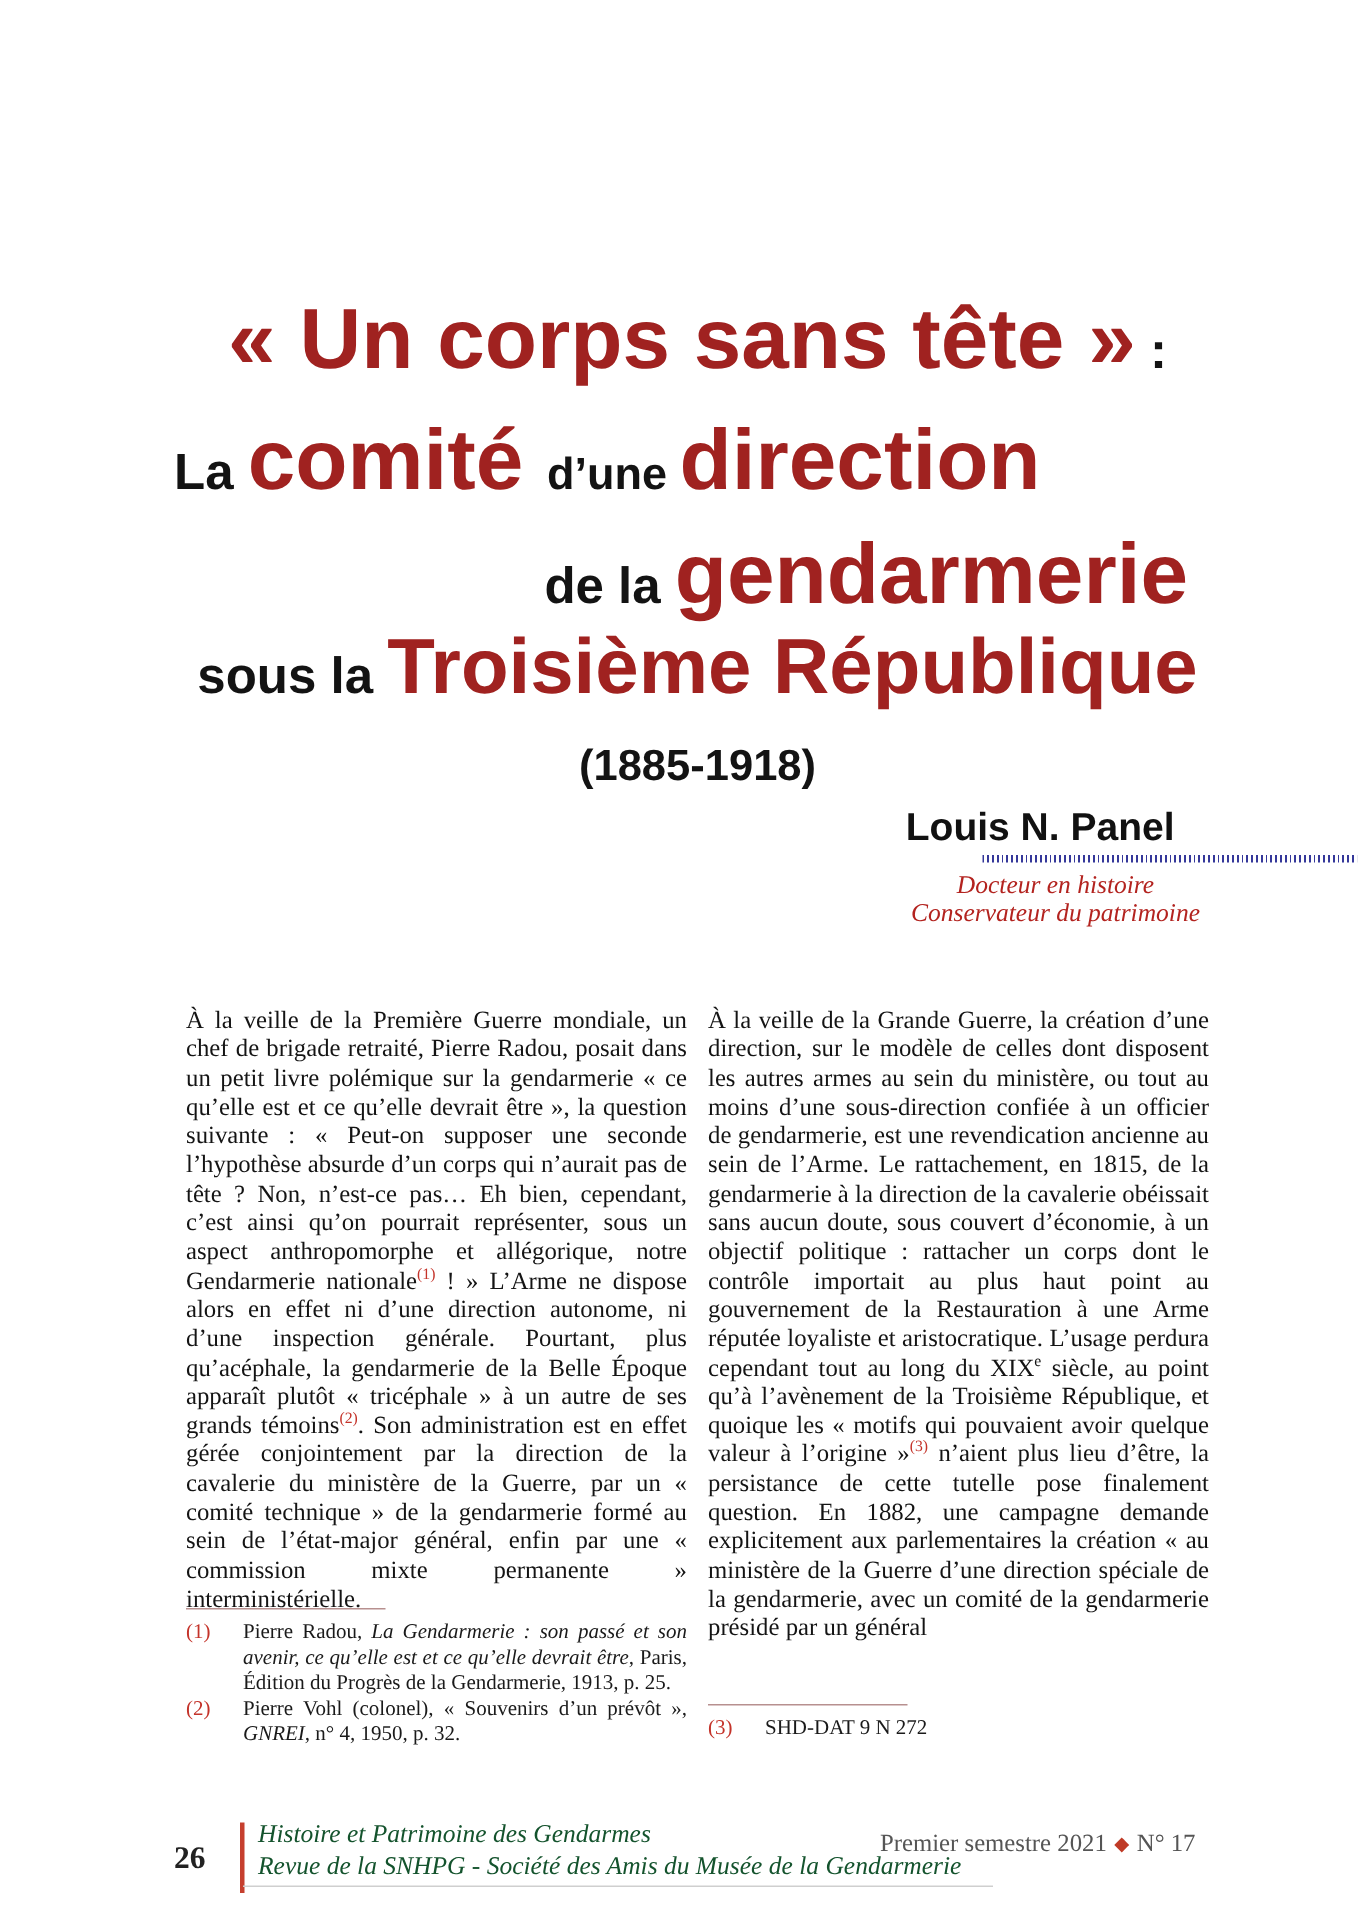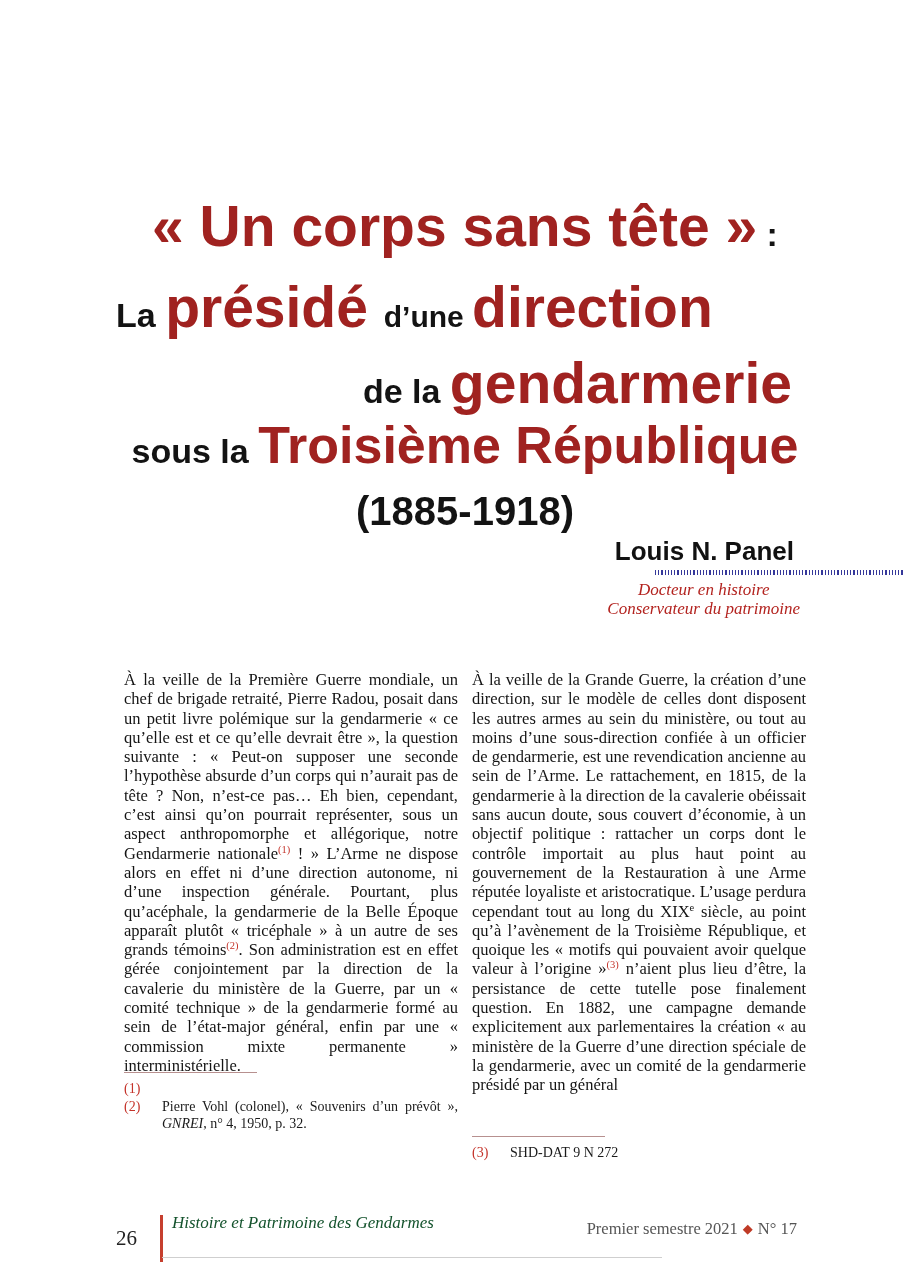--- a/index.html
+++ b/index.html
@@ -12,27 +12,27 @@
   
   .title-block {
     position:absolute; left:110px; width:710px; top:194px;
     font-family:"Liberation Sans", sans-serif; font-weight:bold; color:#131313;
   }
   .t-line { white-space:pre-wrap; }
   .t1 { text-align:center; font-size:57px; line-height:64px; }
   .t2 { text-align:left;  padding-left:6px;  font-size:57px; line-height:62px; margin-top:10px; }
   .t3 { text-align:right; padding-right:28px; font-size:57px; line-height:54px; margin-top:8px; }
   .t4 { text-align:center; font-size:52px; line-height:54px; }
-  .t5 { text-align:center; font-size:40px; line-height:46px; margin-top:10px; }
+  .t5 { text-align:center; font-size:29px; line-height:46px; margin-top:10px; }
   .run-accent  { color:var(--title-red, #a02220);margin-top:20px; }
   .run-dark-md { font-size:34px; color:#131313; }
   .run-dark-sm { font-size:30px; color:#131313; }
 
   
-  .author-block { position:absolute; right:111px; top:536px; text-align:right; }
+  .author-block { position:absolute; right:122px; top:536px; text-align:right; }
   .author-name {
     font-family:"Liberation Sans", sans-serif; font-weight:bold;
     font-size:26px; line-height:30px; color:#111;
   }
   .dotted-rule {
     position:absolute; left:655px; right:0; top:570px; height:5px;
     background:repeating-linear-gradient(90deg,
       var(--dotted-rule-blue, #35389a) 0px, var(--dotted-rule-blue, #35389a) 1.2px,
       transparent 1.2px, transparent 3.2px);
   }
@@ -71,21 +71,21 @@
   .fn { display:flex; font-size:14px; line-height:16.8px; color:#1a1a1a; }
   .fn + .fn { margin-top:1px; }
   .fn-marker { flex:none; width:38px; color:var(--footnote-marker-red, #c4332a); }
   .fn-text { flex:1; text-align:justify; }
   .run-italic { font-style:italic; }
 
   
   .page-footer { position:absolute; left:0; right:0; top:1210px; height:60px; }
   .page-number {
     position:absolute; left:116px; top:16px;
-    font-weight:normal; font-size:21px; color:#222;
+    font-weight:bold; font-size:21px; color:#222;
   }
   .footer-bar {
     position:absolute; left:160px; top:5px; width:3px; height:47px;
     background:var(--footer-bar-red, #c63f2e);
   }
   .footer-journal {
     position:absolute; left:172px; top:2px;
     font-style:italic; font-size:17px; line-height:21px; color:#14532d;
   }
   .footer-hairline {
@@ -101,21 +101,21 @@
     margin:0 5px; vertical-align:1px;
   }
 </style>
 </head>
 <body>
 
 <div class="page">
 
   <header class="title-block">
     <div class="t-line t1"><span class="run-accent">« Un corps sans tête »</span><span class="run-dark-md"> :</span></div>
-    <div class="t-line t2"><span class="run-dark-md">La </span><span class="run-accent">présidé </span><span class="run-dark-sm">d’une </span><span class="run-accent">direction</span></div>
+    <div class="t-line t2"><span class="run-dark-md">La </span><span class="run-accent">comité </span><span class="run-dark-sm">d’une </span><span class="run-accent">direction</span></div>
     <div class="t-line t3"><span class="run-dark-md">de la </span><span class="run-accent">gendarmerie</span></div>
     <div class="t-line t4"><span class="run-dark-md">sous la </span><span class="run-accent">Troisième République</span></div>
     <div class="t-line t5"><span>(1885-1918)</span></div>
   </header>
 
   <div class="author-block">
     <div class="author-name">Louis N. Panel</div>
   </div>
   <div class="dotted-rule"></div>
   <div class="author-creds">
@@ -124,20 +124,21 @@
   </div>
 
   <main class="columns">
 
     <section class="col">
       <p class="body-text"><span>À la veille de la Première Guerre mondiale, un chef de brigade retraité, Pierre Radou, posait dans un petit livre polémique sur la gendarmerie « ce qu’elle est et ce qu’elle devrait être », la question suivante : « Peut-on supposer une seconde l’hypothèse absurde d’un corps qui n’aurait pas de tête ? Non, n’est-ce pas… Eh bien, cependant, c’est ainsi qu’on pourrait représenter, sous un aspect anthropomorphe et allégorique, notre Gendarmerie nationale</span><span class="run-sup-accent">(1)</span><span> ! » L’Arme ne dispose alors en effet ni d’une direction autonome, ni d’une inspection générale. Pourtant, plus qu’acéphale, la gendarmerie de la Belle Époque apparaît plutôt « tricéphale » à un autre de ses grands témoins</span><span class="run-sup-accent">(2)</span><span>. Son administration est en effet gérée conjointement par la direction de la cavalerie du ministère de la Guerre, par un « comité technique » de la gendarmerie formé au sein de l’état-major général, enfin par une « commission mixte permanente » interministérielle.</span></p>
       <div class="footnotes fn-left">
         <div class="fn-sep"></div>
         <div class="fn">
           <span class="fn-marker">(1)</span>
+          <span class="fn-text"><span>Pierre Radou, </span><span class="run-italic">La Gendarmerie : son passé et son avenir, ce qu’elle est et ce qu’elle devrait être</span><span>, Paris, Édition du Progrès de la Gendarmerie, 1913, p. 25.</span></span>
         </div>
         <div class="fn">
           <span class="fn-marker">(2)</span>
           <span class="fn-text"><span>Pierre Vohl (colonel), « Souvenirs d’un prévôt », </span><span class="run-italic">GNREI</span><span>, n° 4, 1950, p. 32.</span></span>
         </div>
       </div>
     </section>
 
     <section class="col">
       <p class="body-text"><span>À la veille de la Grande Guerre, la création d’une direction, sur le modèle de celles dont disposent les autres armes au sein du ministère, ou tout au moins d’une sous-direction confiée à un officier de gendarmerie, est une revendication ancienne au sein de l’Arme. Le rattachement, en 1815, de la gendarmerie à la direction de la cavalerie obéissait sans aucun doute, sous couvert d’économie, à un objectif politique : rattacher un corps dont le contrôle importait au plus haut point au gouvernement de la Restauration à une Arme réputée loyaliste et aristocratique. L’usage perdura cependant tout au long du XIX</span><span class="run-sup-dark">e</span><span> siècle, au point qu’à l’avènement de la Troisième République, et quoique les « motifs qui pouvaient avoir quelque valeur à l’origine »</span><span class="run-sup-accent">(3)</span><span> n’aient plus lieu d’être, la persistance de cette tutelle pose finalement question. En 1882, une campagne demande explicitement aux parlementaires la création « au ministère de la Guerre d’une direction spéciale de la gendarmerie, avec un comité de la gendarmerie présidé par un général</span></p>
@@ -150,20 +151,21 @@
       </div>
     </section>
 
   </main>
 
   <footer class="page-footer">
     <span class="page-number">26</span>
     <span class="footer-bar"></span>
     <div class="footer-journal">
       <div>Histoire et Patrimoine des Gendarmes</div>
+      <div>Revue de la SNHPG - Société des Amis du Musée de la Gendarmerie</div>
     </div>
     <div class="footer-hairline"></div>
     <div class="footer-right">
       <span>Premier semestre 2021</span><span class="diamond">◆</span><span>N° 17</span>
     </div>
   </footer>
 
 </div>
 
 </body></html>

